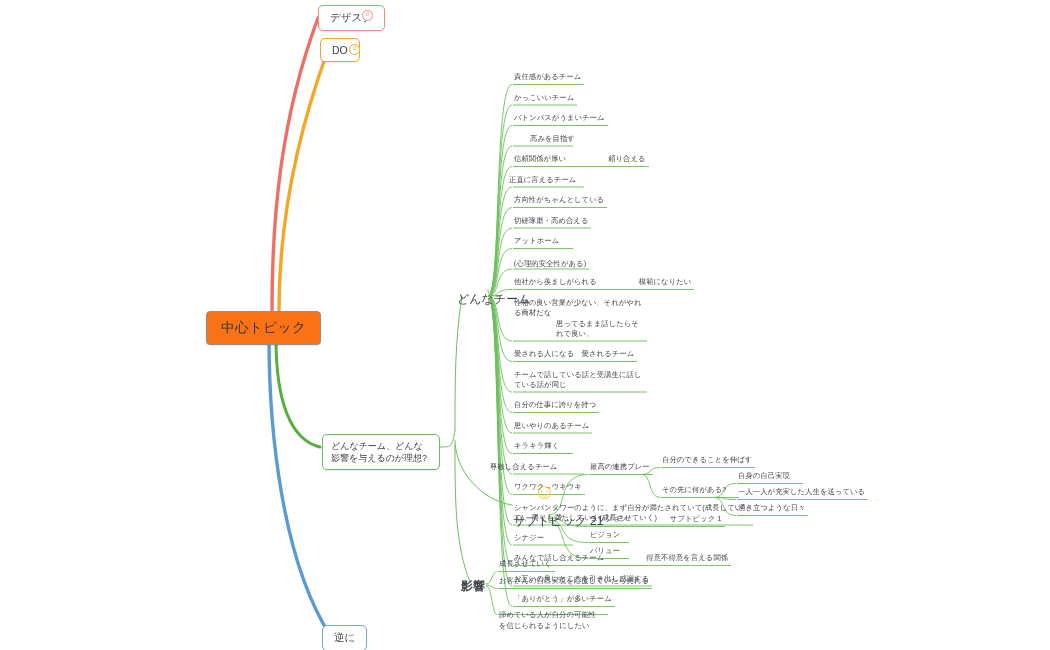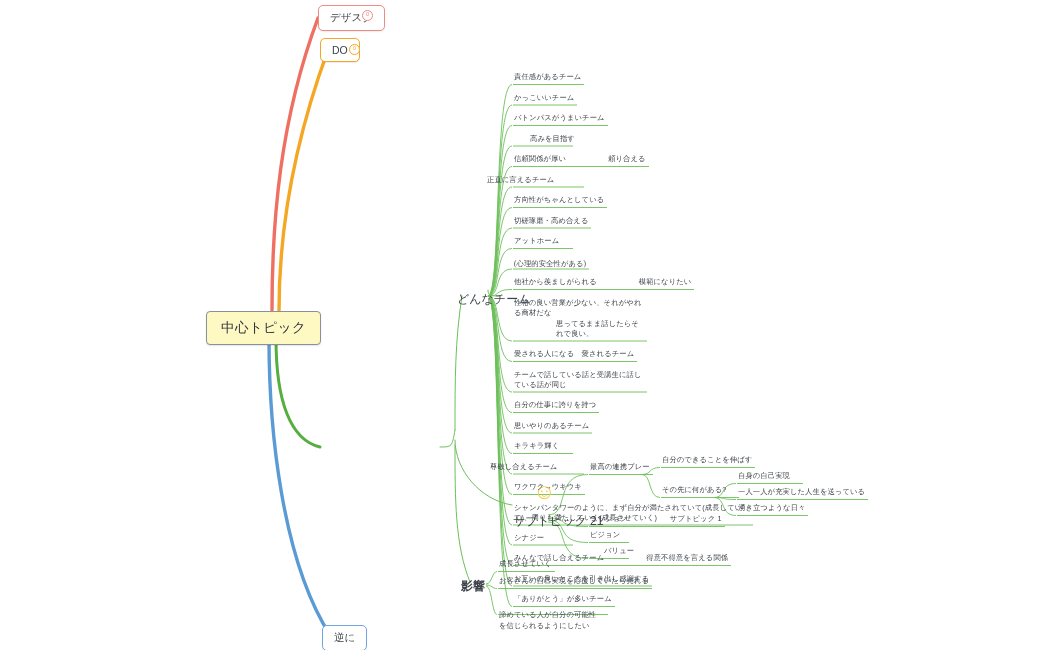--- a/index.html
+++ b/index.html
@@ -27,21 +27,21 @@
     height: 650px;
     pointer-events: none;
   }
   .node {
     position: absolute;
     box-sizing: border-box;
     white-space: nowrap;
   }
   
   .root-node {
-    background: #fef9c3;
+    background: #f97316;
     border: 1.3px solid #8a9099;
     border-radius: 4px;
     padding: 7px 14px;
     font-size: 13.5px;
     color: #2f3339;
     letter-spacing: .5px;
     box-shadow: 0 1px 1.5px rgba(0,0,0,.10);
   }
   
   .box-node {
@@ -215,41 +215,44 @@
     <span>DO</span>
   </div>
   <div class="badge amber" style="left:349px; top:44px;">
     <span>0</span>
   </div>
 
   <div class="node box-node box-blue" style="left:322px; top:625px;">
     <span>逆に</span>
   </div>
 
+  <div class="node box-node box-green" style="left:322px; top:434px;">
+    <span>どんなチーム、どんな影響を与えるのが理想?</span>
+  </div>
 
   <div class="node plain" style="left:457px; top:291px;">
     <span>どんなチーム</span>
   </div>
 
   <div class="node plain" style="left:461px; top:578px;font-weight:bold;">
     <span>影響</span>
   </div>
 
   <div class="emoji" style="left:533px; top:481px; color:#f7cf46;">☺</div>
   <div class="node plain" style="left:513px; top:513px;">
     <span>サブトピック 21</span>
   </div>
 
   <div id="leaves">
       <div class="node leaf" style="left: 514px; top: 72px;"><span class="t">責任感があるチーム</span></div>
       <div class="node leaf" style="left: 514px; top: 92.5px;"><span class="t">かっこいいチーム</span></div>
       <div class="node leaf" style="left: 514px; top: 113px;"><span class="t">バトンパスがうまいチーム</span></div>
       <div class="node leaf" style="left: 514px; top: 133.5px; margin-left: 16px;"><span class="t">高みを目指す</span></div>
       <div class="node leaf" style="left: 514px; top: 154px;"><span class="t">信頼関係が厚い</span><span class="t2">頼り合える</span></div>
-      <div class="node leaf" style="left: 487px; top: 174.5px; text-align: right;"><span class="t">正直に言えるチーム</span></div>
+      <div class="node leaf" style="left: 509px; top: 174.5px; text-align: right;"><span class="t">正直に言えるチーム</span></div>
       <div class="node leaf" style="left: 514px; top: 195px;"><span class="t">方向性がちゃんとしている</span></div>
       <div class="node leaf" style="left: 514px; top: 215.5px;"><span class="t">切磋琢磨・高め合える</span></div>
       <div class="node leaf" style="left: 514px; top: 236px;"><span class="t">アットホーム</span></div>
       <div class="node leaf" style="left: 514px; top: 259px; font-family: Liberation Serif, serif;"><span class="t">(心理的安全性がある)</span></div>
       <div class="node leaf" style="left: 514px; top: 277px;"><span class="t">他社から羨ましがられる</span><span class="t2">模範になりたい</span></div>
       <div class="node leaf" style="left: 514px; top: 297.5px; width: 130px; white-space: normal;"><span class="t">性格の良い営業が少ない、それがやれる商材だな</span><span class="t2">思ってるまま話したらそれで良い。</span></div>
       <div class="node leaf" style="left: 514px; top: 349px;"><span class="t">愛される人になる　愛されるチーム</span></div>
       <div class="node leaf" style="left: 514px; top: 369.5px; width: 130px; white-space: normal;"><span class="t">チームで話している話と受講生に話している話が同じ</span></div>
       <div class="node leaf" style="left: 514px; top: 400px;"><span class="t">自分の仕事に誇りを持つ</span></div>
       <div class="node leaf" style="left: 514px; top: 420.5px;"><span class="t">思いやりのあるチーム</span></div>
@@ -257,21 +260,21 @@
       <div class="node leaf" style="left: 490px; top: 461.5px; font-family: Liberation Serif, serif;"><span class="t">尊敬し合えるチーム</span></div>
       <div class="node leaf" style="left: 514px; top: 482px;"><span class="t">ワクワク→ウキウキ</span></div>
       <div class="node leaf" style="left: 514px; top: 502.5px; width: 230px; white-space: normal;"><span class="t">シャンパンタワーのように、まず自分が満たされていて(成長していて)、周りも満たしていく(成長させていく)</span></div>
       <div class="node leaf" style="left: 514px; top: 532.5px;"><span class="t">シナジー</span></div>
       <div class="node leaf" style="left: 514px; top: 553px;"><span class="t">みんなで話し合えるチーム</span><span class="t2">得意不得意を言える関係</span></div>
       <div class="node leaf" style="left: 514px; top: 573.5px;"><span class="t">お互いの良いところを引き出し感謝する</span></div>
       <div class="node leaf" style="left: 514px; top: 594px;"><span class="t">「ありがとう」が多いチーム</span></div>
       <div class="node leaf" style="left: 590px; top: 462px; text-align: center;"><span class="t">最高の連携プレー</span></div>
       <div class="node leaf" style="left: 590px; top: 514px;"><span class="t">ミッション</span><span class="t2">サブトピック 1</span></div>
       <div class="node leaf" style="left: 590px; top: 530px;"><span class="t">ビジョン</span></div>
-      <div class="node leaf" style="left: 604px; top: 546px; text-align: center;"><span class="t">バリュー</span></div>
+      <div class="node leaf" style="left: 590px; top: 546px; text-align: center;"><span class="t">バリュー</span></div>
       <div class="node leaf" style="left: 662px; top: 455px;"><span class="t">自分のできることを伸ばす</span></div>
       <div class="node leaf" style="left: 662px; top: 485px;"><span class="t">その先に何がある?</span></div>
       <div class="node leaf" style="left: 738px; top: 471px;"><span class="t">自身の自己実現</span></div>
       <div class="node leaf" style="left: 738px; top: 487px;"><span class="t">一人一人が充実した人生を送っている</span></div>
       <div class="node leaf" style="left: 738px; top: 503px;"><span class="t">湧き立つような日々</span></div>
       <div class="node leaf" style="left: 499px; top: 559px;"><span class="t">成長させていく</span></div>
       <div class="node leaf" style="left: 499px; top: 576px;"><span class="t">お客さんの自己実現を応援していたら売れる</span></div>
       <div class="node leaf" style="left: 499px; top: 592px; width: 102px; white-space: normal; margin-top: 18px;"><span class="t">諦めている人が自分の可能性を信じられるようにしたい</span></div>
     </div>
 </div>

